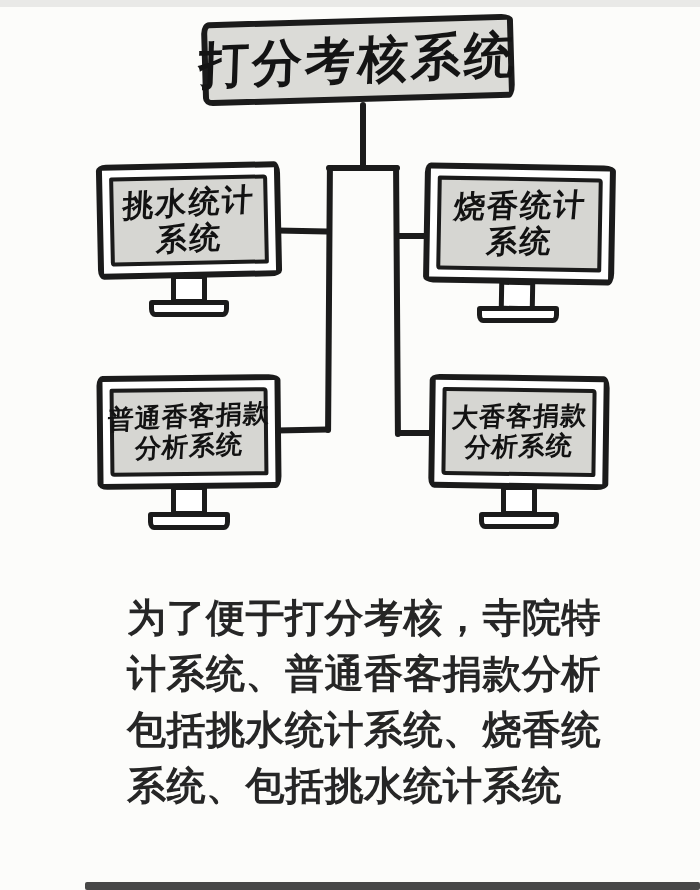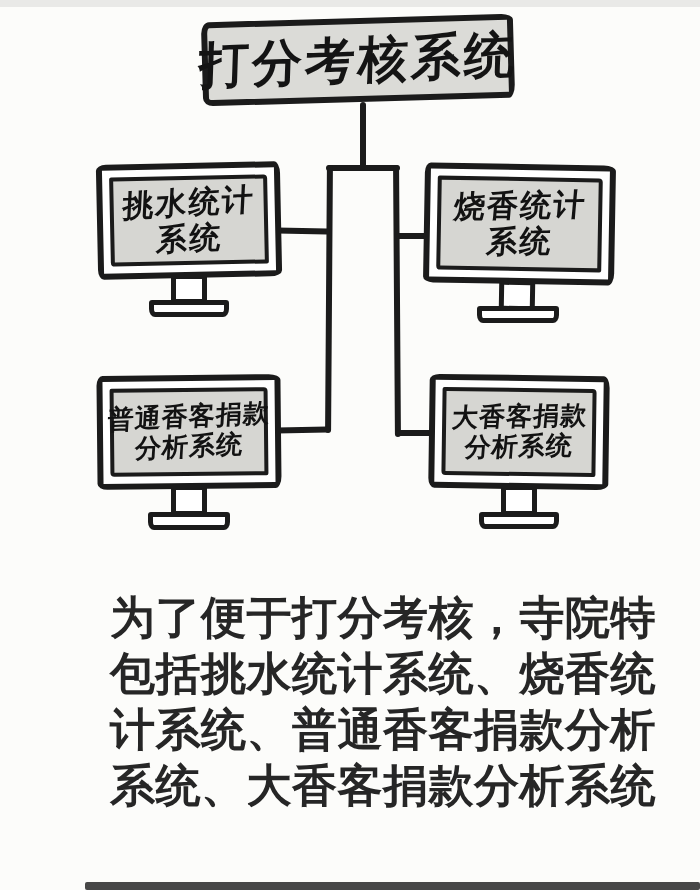--- a/index.html
+++ b/index.html
@@ -76,22 +76,22 @@
   .n-bl { left:171px; top:485px; width:36px; height:31px; }
   .b-bl { left:148px; top:512px; width:82px; height:18px; }
   .n-br { left:501px; top:485px; width:36px; height:31px; }
   .b-br { left:479px; top:512px; width:80px; height:17px; }
 
   
   .caption {
     position:absolute; left:110px; top:590px; width:500px;
   }
   .caption .cap-line {
-    font-size:45px; line-height:56px; color:#262626; font-weight:600;
-    letter-spacing:0.5px; white-space:nowrap;
+    font-size:39px; line-height:56px; color:#262626; font-weight:600;
+    letter-spacing:0.5px; white-space:nowrap;margin-left:17px;
   }
 </style>
 </head>
 <body>
 
 <div id="page">
 
   <div class="top-strip"></div>
 
   <div class="title-box">
@@ -138,20 +138,20 @@
     <div class="monitor-screen">
       <span class="l1">大香客捐款</span>
       <span class="l2">分析系统</span>
     </div>
   </div>
   <div class="stand-neck n-br"></div>
   <div class="stand-base b-br"></div>
 
   <div class="caption">
     <div class="cap-line">为了便于打分考核，寺院特</div>
+    <div class="cap-line">计系统、普通香客捐款分析</div>
     <div class="cap-line">包括挑水统计系统、烧香统</div>
-    <div class="cap-line">计系统、普通香客捐款分析</div>
-    <div class="cap-line">系统、大香客捐款分析系统</div>
+    <div class="cap-line">系统、包括挑水统计系统</div>
   </div>
 
   <div class="bottom-bar"></div>
 
 </div>
 
 </body></html>

